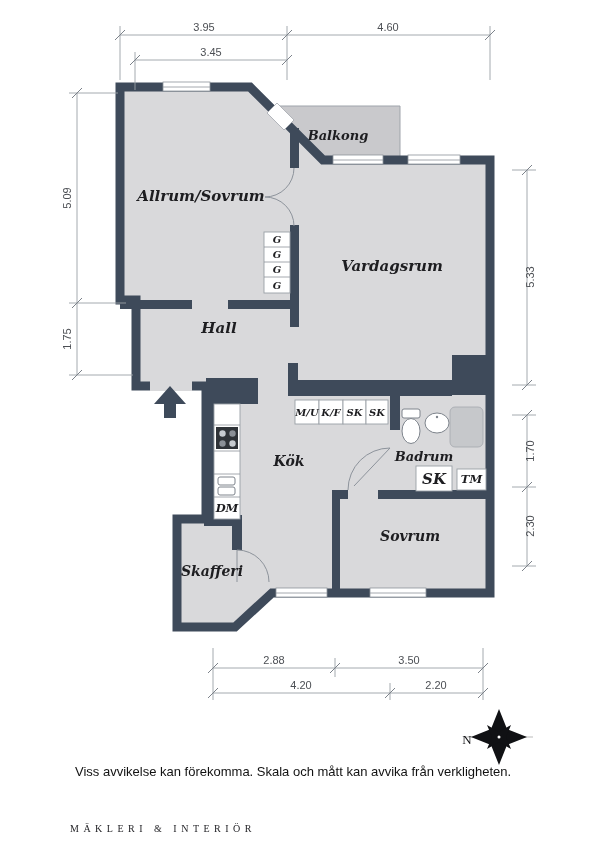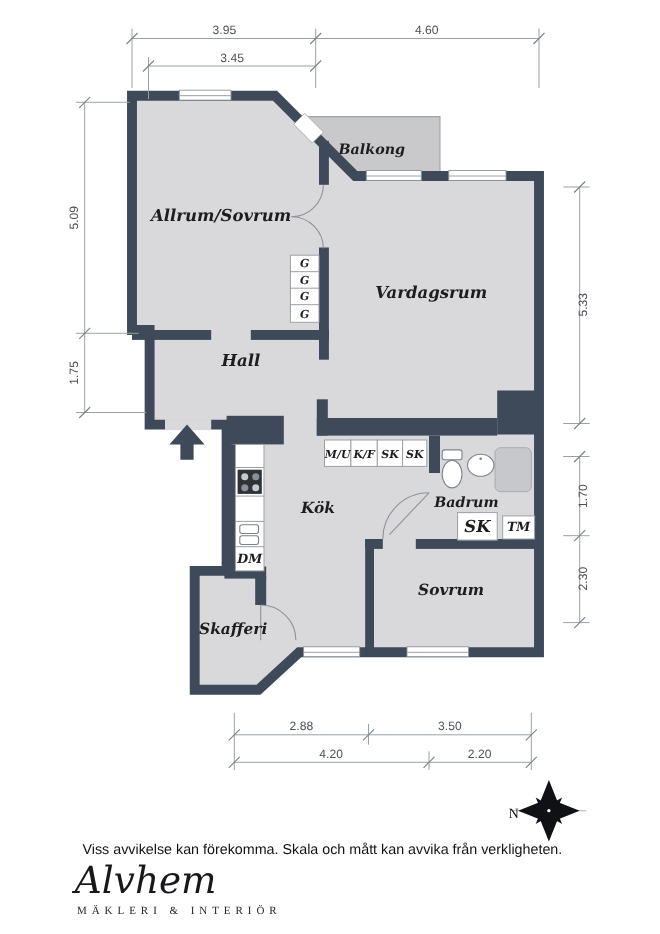--- a/index.html
+++ b/index.html
@@ -211,15 +211,14 @@
   <g>
     <line x1="465" y1="737" x2="533" y2="737" stroke="#777" stroke-width="0.5"></line>
     <polygon points="499,709 507,729 527,737 507,745 499,765 491,745 471,737 491,729" fill="#101114"></polygon>
     <polygon points="511,725 506,737 511,749 499,742 487,749 492,737 487,725 499,732" fill="#101114"></polygon>
     <circle cx="499" cy="737" r="1.5" fill="#ffffff"></circle>
     <text class="north" x="467" y="744">N</text>
   </g>
 </svg>
 
   <div class="disclaimer">Viss avvikelse kan förekomma. Skala och mått kan avvika från verkligheten.</div>
-  <div class="brand">Alvhem</div>
   <div class="brand-sub">MÄKLERI &amp; INTERIÖR</div>
 </div>
 
 </body></html>

